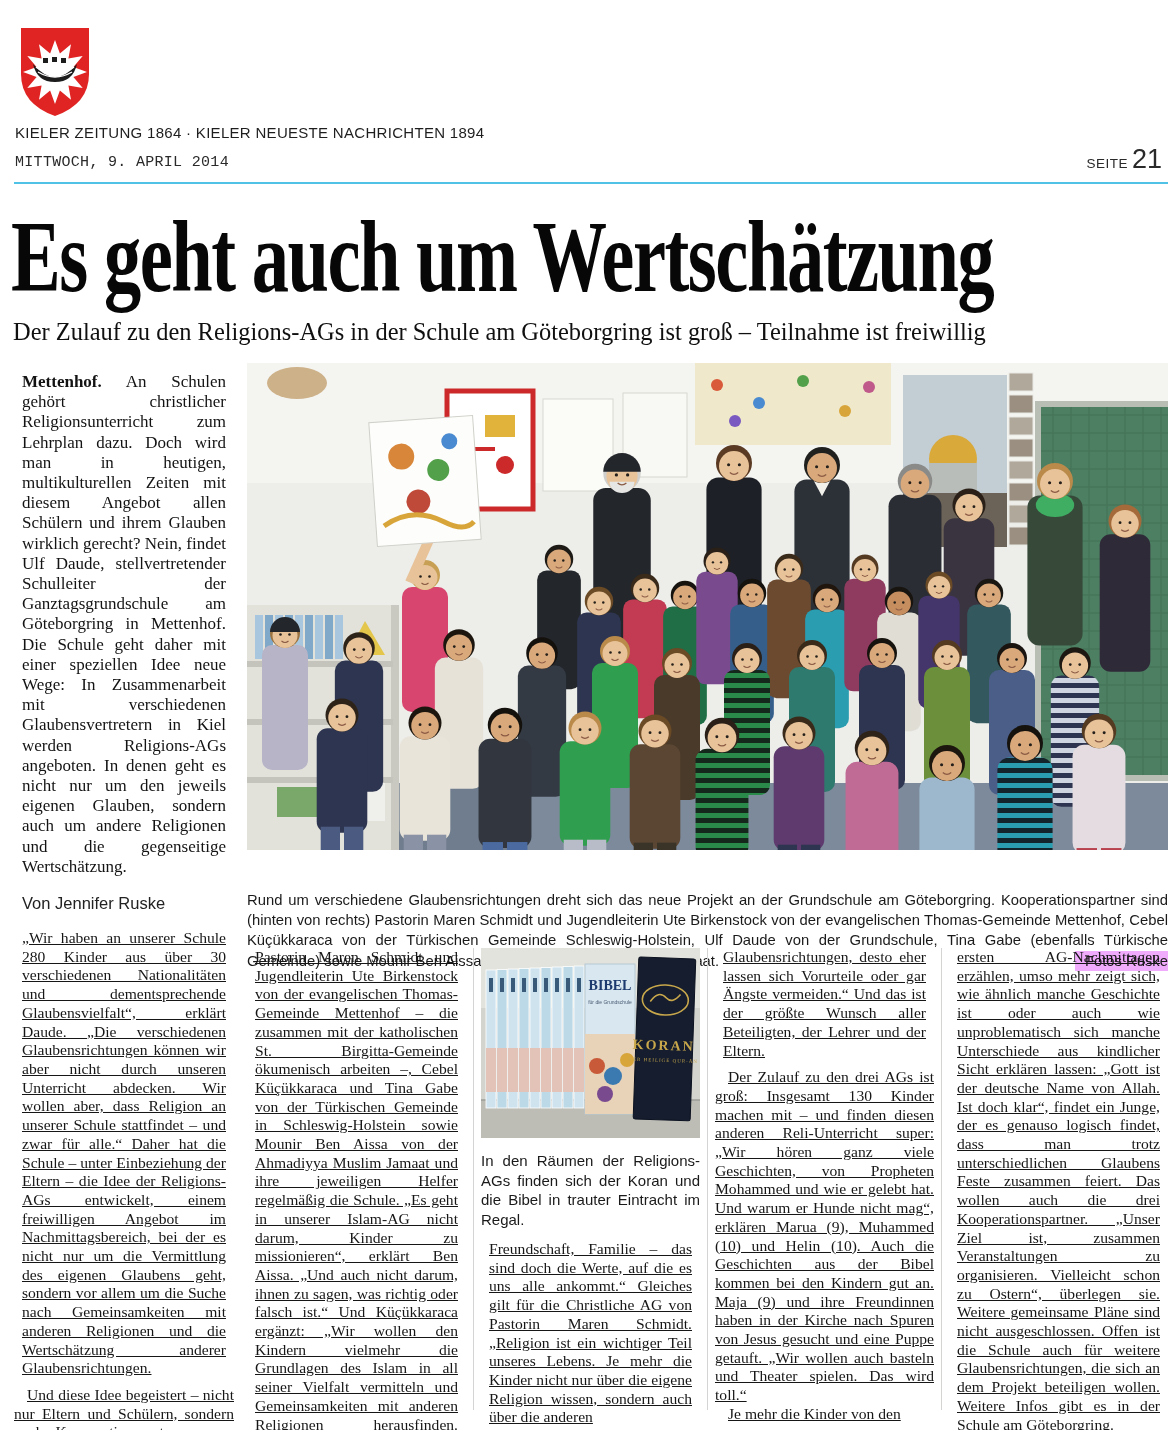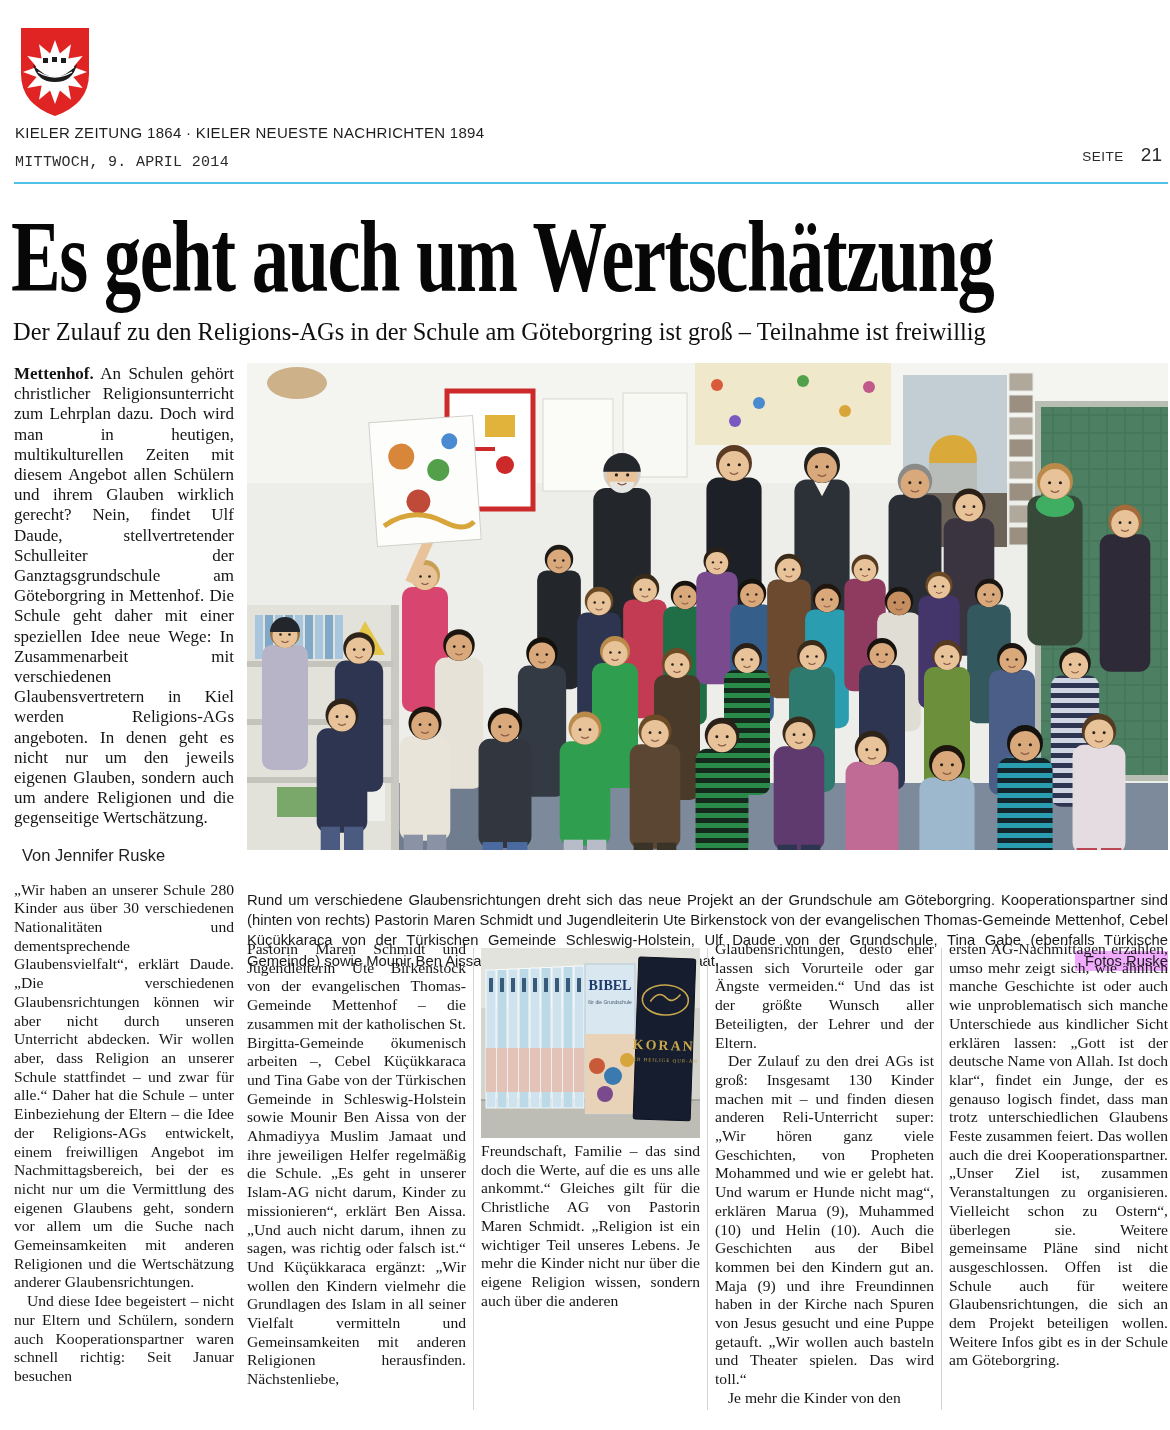--- a/index.html
+++ b/index.html
@@ -9,40 +9,40 @@
   
   .crest{position:absolute;left:18px;top:26px;width:74px;height:92px;}
   .masthead-title{position:absolute;left:124px;top:14px;font-family:"Liberation Serif",serif;
         font-weight:bold;font-size:98px;line-height:1.02;color:#9b9da1;letter-spacing:1px;}
   .founding-line{position:absolute;left:15px;top:124px;font-family:"Liberation Sans",sans-serif;
         font-size:15px;color:#1e1e1e;letter-spacing:.3px;text-align:center;}
   .date-line{position:absolute;left:15px;top:154px;font-family:Liberation Mono, monospace;
         font-size:15px;color:#2a2a2a;letter-spacing:.3px;}
   .page-num{position:absolute;right:8px;top:144px;font-family:"Liberation Sans",sans-serif;color:#2a2a2a;}
   .page-num .lbl{font-size:13.5px;letter-spacing:.5px;text-align:center;}
-  .page-num .num{font-size:19px;margin-left:17px;}
+  .page-num .num{font-size:27px;margin-left:4px;}
   .cyan-rule{position:absolute;left:14px;right:2px;top:182px;height:2px;background:#4fc2e5;}
 
   
   .headline{position:absolute;left:11px;top:206px;white-space:nowrap;font-weight:bold;
         font-size:102px;line-height:1;color:#070707;letter-spacing:-2px;
         transform:scaleX(.73);transform-origin:left top;}
   .subheadline{position:absolute;left:13px;top:317px;white-space:nowrap;font-size:26px;color:#101010;
         transform:scaleX(.94);transform-origin:left top;}
 
   
   .col{position:absolute;}
   .col1{left:14px;top:364px;width:220px;}
   .intro{font-size:17px;line-height:20.2px;text-align:justify;color:#131313;}
   .intro .lead{font-weight:bold;}
   .byline{font-family:"Liberation Sans",sans-serif;font-size:16.5px;color:#222;
         margin:17px 0 16px 8px;}
-  .body-txt{font-size:15.6px;line-height:18.7px;text-align:justify;color:#161616;hyphens:auto;}
+  .body-txt{font-size:15.6px;line-height:18.7px;text-align:justify;color:#161616;hyphens:auto;text-decoration:underline;}
   .indent{text-indent:13px;margin:0;}
-  p.flat{margin:0;}
+  p.flat{margin:8px;}
 
   .col2{left:247px;top:940px;width:219px;}
   .col3{left:481px;top:940px;width:219px;}
   .col4{left:715px;top:940px;width:219px;}
   .col5{left:949px;top:940px;width:219px;}
   .vsep{position:absolute;top:948px;height:462px;width:1px;background:#d4d4d2;}
 
   
   .photo-main{position:absolute;left:247px;top:363px;width:921px;height:487px;background:#e8e8e4;}
   .caption-main{position:absolute;left:247px;top:890px;width:921px;position:absolute;
@@ -538,20 +538,21 @@
       </g>
 
       <g transform="rotate(2 185 90)">
         <rect x="155" y="10" width="57" height="162" rx="2" fill="#151d2e" stroke="#0c1220" stroke-width="1"></rect>
         <ellipse cx="183" cy="52" rx="23" ry="15" fill="none" stroke="#c9a84c" stroke-width="1.6"></ellipse>
         <path d="M168,54 q8,-12 16,-4 q6,6 14,-4" stroke="#c9a84c" stroke-width="1.6" fill="none"></path>
         <text x="183" y="102" text-anchor="middle" font-family="Liberation Serif,serif" font-weight="bold" font-size="14" letter-spacing="2" fill="#c9a84c">KORAN</text>
         <text x="183" y="114" text-anchor="middle" font-family="Liberation Serif,serif" font-size="5" letter-spacing="1" fill="#c9a84c">DER HEILIGE QUR-ĀN</text>
       </g>
     </svg>
+    <div class="caption-book">In den Räumen der Religions-AGs finden sich der Koran und die Bibel in trauter Eintracht im Regal.</div>
     <p class="body-txt flat">Freundschaft, Familie – das sind doch die Werte, auf die es uns alle ankommt.“ Gleiches gilt für die Christliche AG von Pastorin Maren Schmidt. „Religion ist ein wichtiger Teil unseres Lebens. Je mehr die Kinder nicht nur über die eigene Religion wissen, sondern auch über die anderen</p>
   </div>
 
   <div class="col col4">
     <p class="body-txt flat">Glaubensrichtungen, desto eher lassen sich Vorurteile oder gar Ängste vermeiden.“ Und das ist der größte Wunsch aller Beteiligten, der Lehrer und der Eltern.</p>
     <p class="body-txt indent">Der Zulauf zu den drei AGs ist groß: Insgesamt 130 Kinder machen mit – und finden diesen anderen Reli-Unterricht super: „Wir hören ganz viele Geschichten, von Propheten Mohammed und wie er gelebt hat. Und warum er Hunde nicht mag“, erklären Marua (9), Muhammed (10) und Helin (10). Auch die Geschichten aus der Bibel kommen bei den Kindern gut an. Maja (9) und ihre Freundinnen haben in der Kirche nach Spuren von Jesus gesucht und eine Puppe getauft. „Wir wollen auch basteln und Theater spielen. Das wird toll.“</p>
     <p class="body-txt indent">Je mehr die Kinder von den</p>
   </div>
 
   <div class="col col5">

